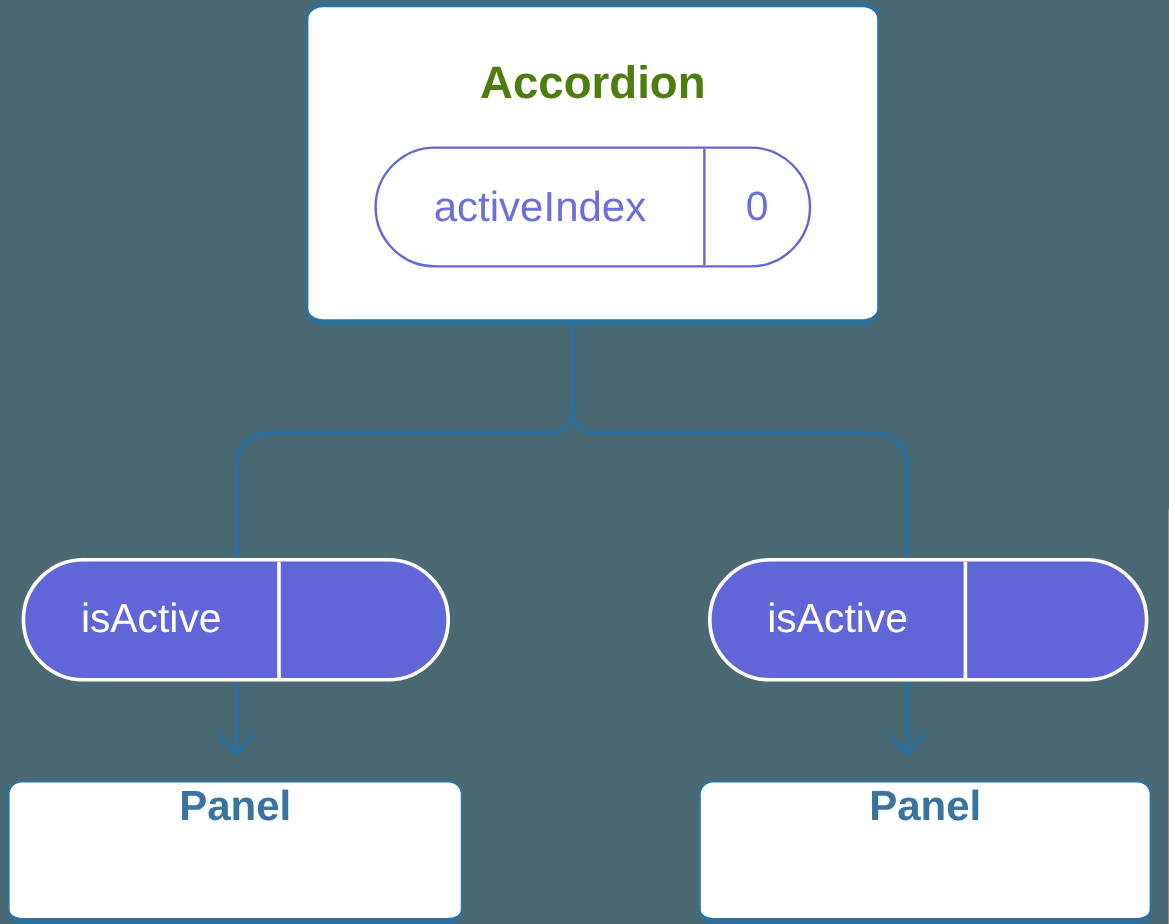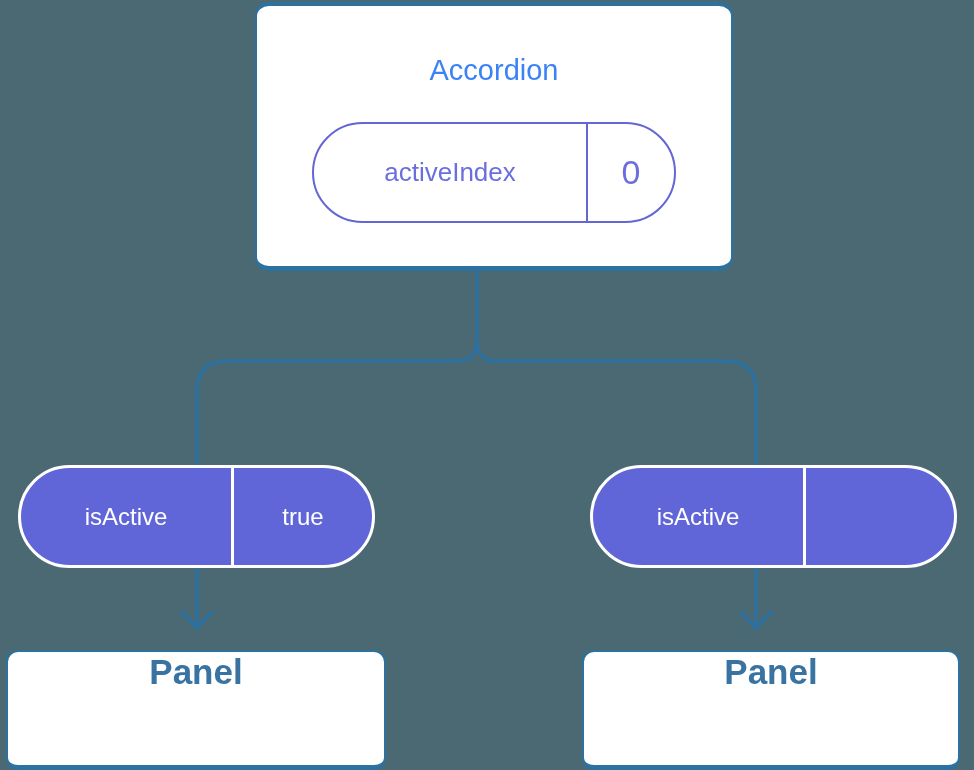--- a/index.html
+++ b/index.html
@@ -25,61 +25,61 @@
     width: 478px; height: 269px;
     border-top-width: 4px;
     border-bottom-width: 5px;
     border-radius: 14px;
     display: flex;
     flex-direction: column;
     align-items: center;
   }
   .card-title {
     margin-top: 42px;
-    font-size: 29px;
+    font-size: 38px;
     line-height: 44px;
-    font-weight: 400;
-    color: #3b82f6;
+    font-weight: 700;
+    color: #4d7c0f;
   }
   .state-pill {
     margin-top: 30px;
     width: 364px; height: 101px;
     border: 2.5px solid #6366D4;
     border-radius: 60px;
     box-sizing: border-box;
     display: flex;
     align-items: stretch;
     background: #ffffff;
     overflow: hidden;
   }
   .state-pill .pill-name {
     flex: 0 0 272px;
     display: flex; align-items: center; justify-content: center;
-    font-size: 26px;
+    font-size: 35px;
     color: #6B6FDD;
     border-right: 2px solid #6366D4;
   }
   .state-pill .pill-value {
     flex: 1;
     display: flex; align-items: center; justify-content: center;
     font-size: 34px;
     color: #6B6FDD;
   }
 
   .prop-pill {
     position: absolute;
     height: 103px;
     background: #6066D8;
     border: 3px solid #ffffff;
     border-radius: 60px;
     box-sizing: border-box;
     display: flex;
     align-items: stretch;
     color: #ffffff;
-    font-size: 24px;
+    font-size: 34px;
     z-index: 1;
     overflow: hidden;
   }
   .prop-pill-left  { left: 18px;  top: 465px; width: 357px; }
   .prop-pill-right { left: 590px; top: 465px; width: 367px; }
   .prop-pill .pill-name {
     flex: 0 0 210px;
     display: flex; align-items: center; justify-content: center;
     border-right: 3px solid #ffffff;
   }
@@ -119,21 +119,20 @@
   <div class="component-card accordion-card">
     <div class="card-title">Accordion</div>
     <div class="state-pill">
       <span class="pill-name">activeIndex</span>
       <span class="pill-value">0</span>
     </div>
   </div>
 
   <div class="prop-pill prop-pill-left">
     <span class="pill-name">isActive</span>
-    <span class="pill-value">true</span>
   </div>
 
   <div class="prop-pill prop-pill-right">
     <span class="pill-name">isActive</span>
   </div>
 
   <div class="component-card panel-card panel-card-left">
     <span>Panel</span>
   </div>
 

